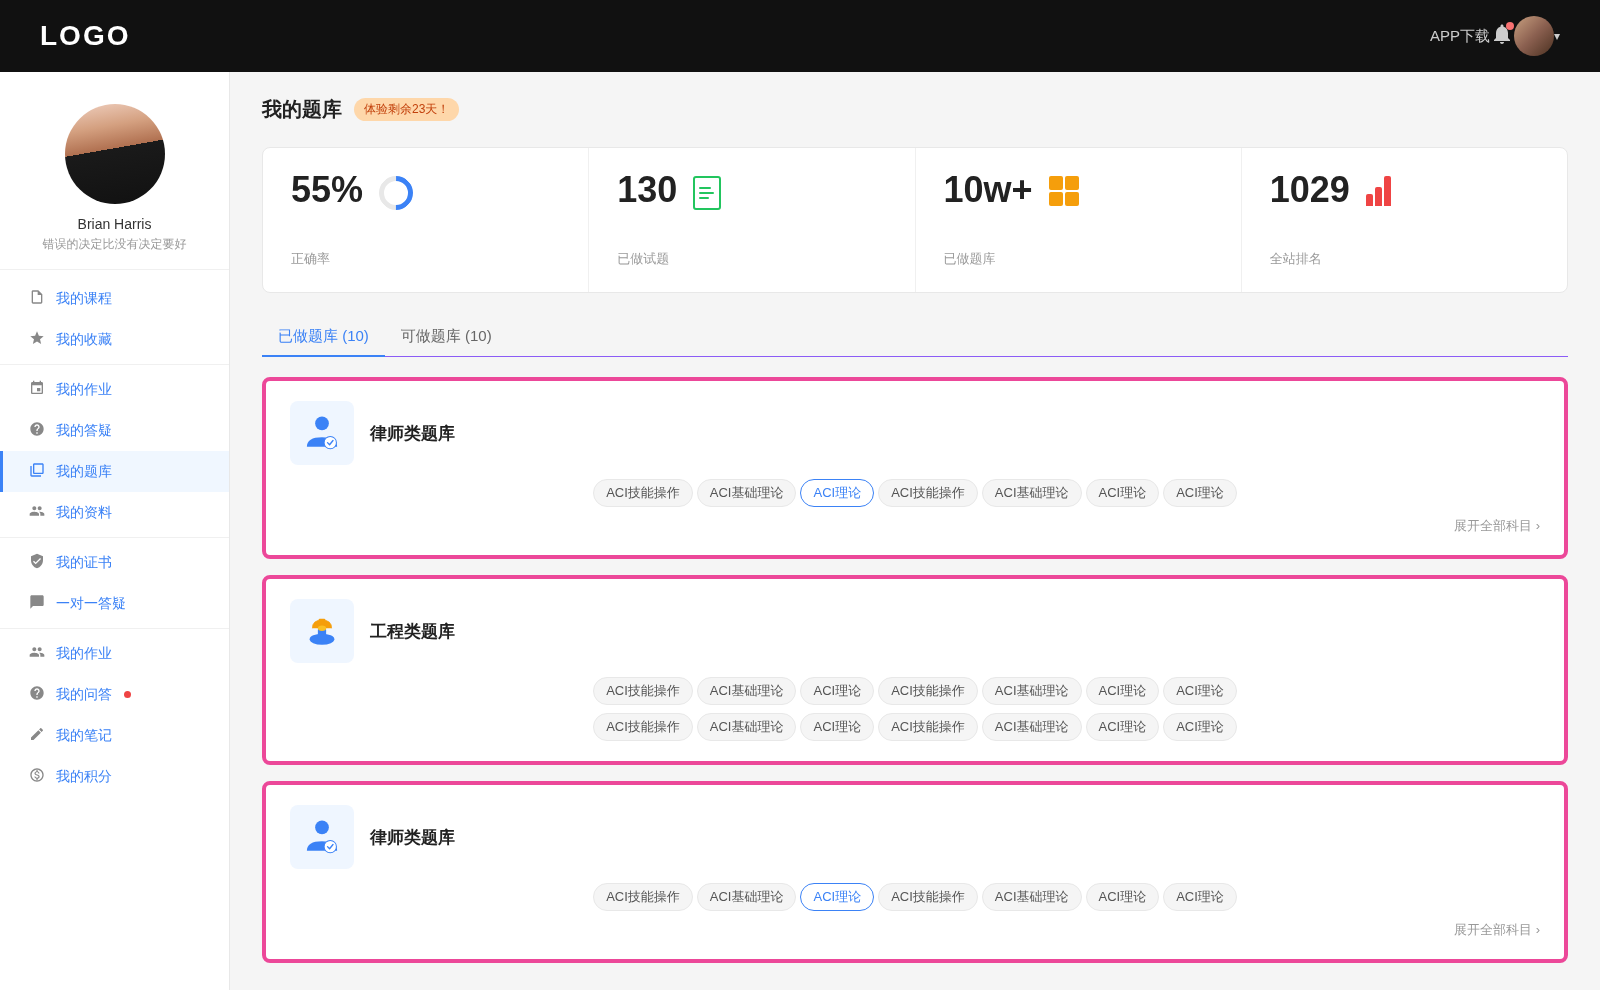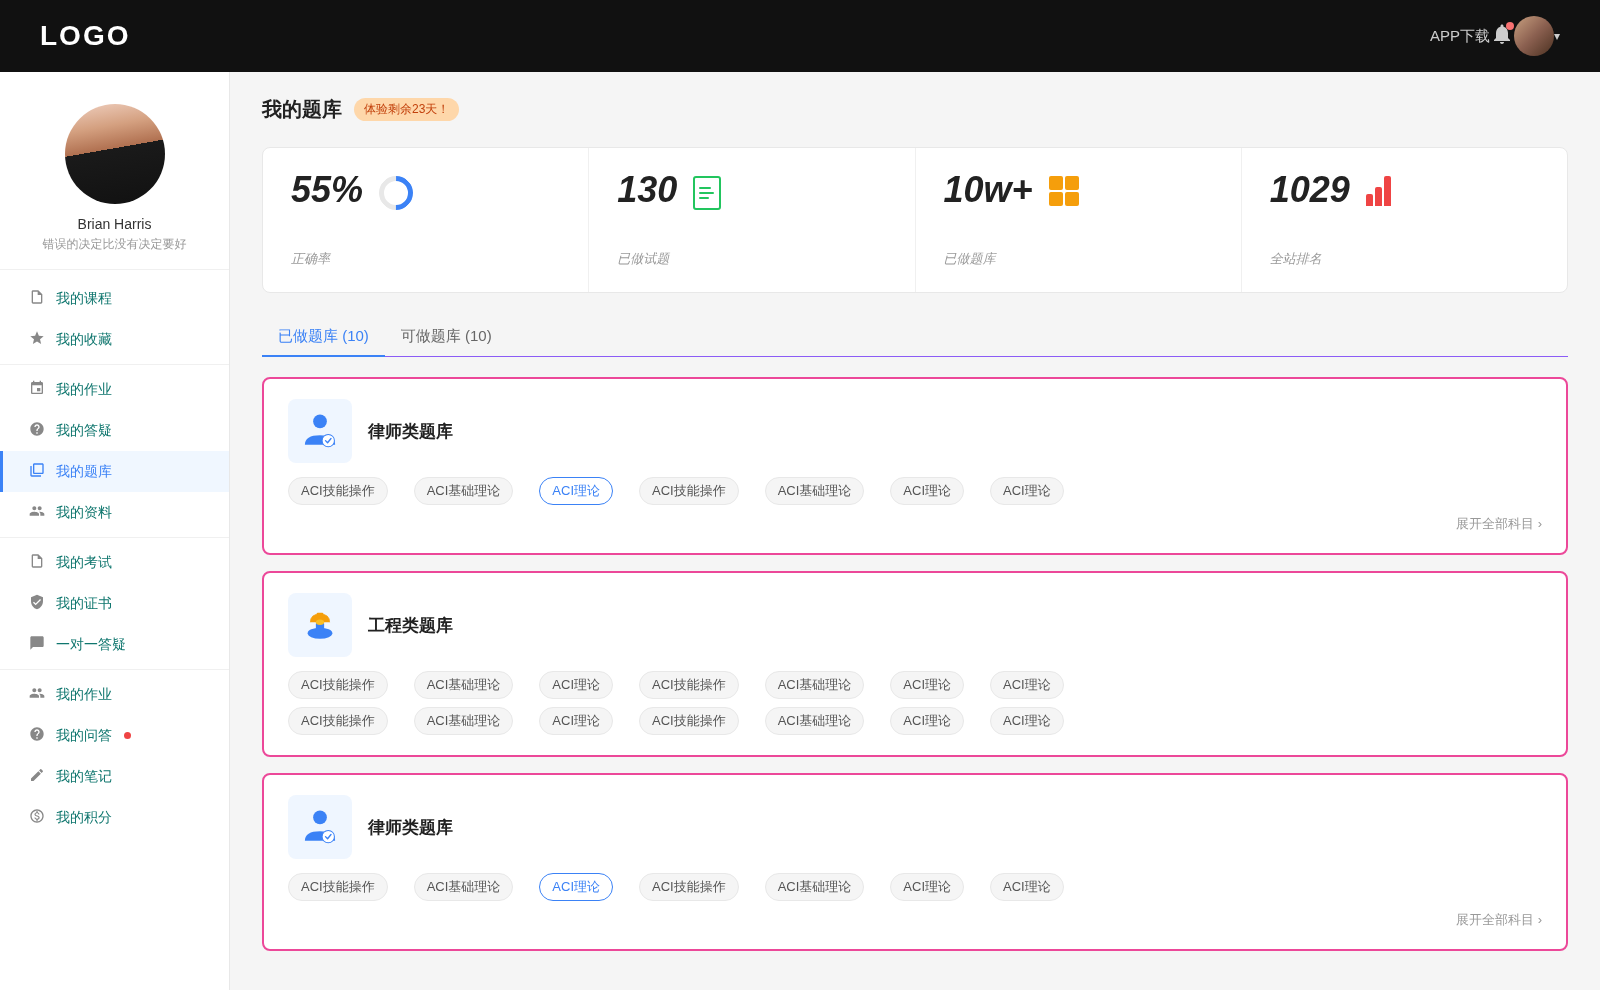--- a/index.html
+++ b/index.html
@@ -22,36 +22,36 @@
     
     .layout { display: flex; min-height: calc(990px - 72px); }
 
     
     .sidebar { width: 230px; background: #fff; border-right: 1px solid #e8e8e8; padding: 0; flex-shrink: 0; }
     .sidebar-profile { display: flex; flex-direction: column; align-items: center; padding: 32px 20px 16px; border-bottom: 1px solid #f0f0f0; }
     .avatar-circle { width: 100px; height: 100px; border-radius: 50%; background: #e8e8e8; overflow: hidden; margin-bottom: 12px; }
     .profile-name { font-size: 14px; color: #333; font-weight: 400; margin-bottom: 4px; }
     .profile-motto { font-size: 12px; color: #999; text-align: center; }
     .sidebar-menu { padding: 8px 0; }
-    .sidebar-item { display: flex; align-items: center; gap: 10px; padding: 11px 28px; cursor: pointer; font-size: 14px; color: #0f766e; position: relative; }
+    .sidebar-item { display: flex; align-items: center; gap: 10px; padding: 11px 28px; cursor: pointer; font-size: 14px; color: #3b82f6; position: relative; }
     .sidebar-item.active { color: #3b82f6; background: #f0f7ff; border-left: 3px solid #3b82f6; padding-left: 25px; }
     .sidebar-item .icon { width: 18px; text-align: center; font-size: 15px; flex-shrink: 0; }
     .sidebar-divider { height: 1px; background: #f0f0f0; margin: 4px 0; }
     .red-dot { width: 7px; height: 7px; background: #ef4444; border-radius: 50%; display: inline-block; margin-left: 2px; }
 
     
     .main { flex: 1; padding: 24px 32px; background: #f5f5f5; overflow-y: auto; }
 
     
     .page-header { display: flex; align-items: center; gap: 12px; margin-bottom: 24px; }
     .page-title { font-size: 20px; font-weight: 600; color: #222; }
     .trial-badge { background: #fed7aa; color: #c2410c; font-size: 12px; padding: 3px 10px; border-radius: 12px; }
 
     
-    .stats-row { display: flex; gap: 0; background: #fff; border-radius: 8px; margin-bottom: 24px; overflow: hidden; border: 1px solid #e8e8e8; font-style: italic; }
+    .stats-row { display: flex; gap: 0; background: #fff; border-radius: 8px; margin-bottom: 24px; overflow: hidden; border: 1px solid #e8e8e8; }
     .stat-item { flex: 1; padding: 24px 28px; border-right: 1px solid #f0f0f0; display: flex; align-items: flex-start; gap: 16px; }
     .stat-item:last-child { border-right: none; }
     .stat-text-col { display: flex; flex-direction: column; }
     .stat-value { font-size: 36px; font-weight: 700; color: #222; line-height: 1; margin-bottom: 6px; }
     .stat-label { font-size: 13px; color: #999; margin-top: 36px; }
     .stat-icon { width: 36px; height: 36px; margin-top: 4px; }
 
     
     .icon-donut { width: 34px; height: 34px; border-radius: 50%; border: 5px solid #e8e8e8; border-top-color: #3b82f6; border-right-color: #3b82f6; }
     .icon-sheet { width: 28px; height: 34px; background: #fff; border: 2px solid #22c55e; border-radius: 3px; display: flex; flex-direction: column; justify-content: center; gap: 3px; padding: 4px; }
@@ -64,25 +64,25 @@
     .icon-bar { display: flex; align-items: flex-end; gap: 2px; height: 30px; }
     .icon-bar-seg { background: #ef4444; border-radius: 2px 2px 0 0; width: 7px; }
 
     
     .tabs { display: flex; gap: 0; margin-bottom: 20px; border-bottom: 1px solid #8b5cf6; }
     .tab { padding: 10px 16px; font-size: 15px; cursor: pointer; color: #666; position: relative; }
     .tab.active { color: #3b82f6; font-weight: 500; }
     .tab.active::after { content: ''; position: absolute; bottom: -1px; left: 0; right: 0; height: 2px; background: #3b82f6; }
 
     
-    .bank-card { background: #fff; border-radius: 8px; margin-bottom: 16px; padding: 20px 24px; border: 2px solid #ec4899; }
+    .bank-card { background: #fff; border-radius: 8px; margin-bottom: 16px; padding: 20px 24px; border: 4px solid #ec4899; }
     .bank-card-header { display: flex; align-items: center; gap: 16px; margin-bottom: 14px; }
     .bank-icon { width: 64px; height: 64px; background: #eff6ff; border-radius: 8px; display: flex; align-items: center; justify-content: center; flex-shrink: 0; }
     .bank-title { font-size: 17px; font-weight: 600; color: #222; }
-    .bank-tags { display: flex; flex-wrap: wrap; gap: 26px; }
+    .bank-tags { display: flex; flex-wrap: wrap; gap: 4px; justify-content: center; }
     .bank-tag { padding: 4px 12px; border-radius: 16px; font-size: 13px; background: #f5f5f5; color: #555; border: 1px solid #e8e8e8; cursor: pointer; }
     .bank-tag.active { background: #fff; color: #3b82f6; border-color: #3b82f6; }
     .bank-footer { display: flex; justify-content: flex-end; margin-top: 10px; }
     .expand-link { font-size: 13px; color: #999; cursor: pointer; }
   </style>
 </head>
 <body>
 
 <nav class="nav">
   <span class="nav-logo">LOGO</span>
@@ -156,28 +156,20 @@
       </div>
       <div class="sidebar-item">
         <span class="icon">
           <svg width="16" height="16" viewBox="0 0 24 24" fill="#888">
               <path d="M16 11c1.66 0 2.99-1.34 2.99-3S17.66 5 16 5c-1.66 0-3 1.34-3 3s1.34 3 3 3zm-8 0c1.66 0 2.99-1.34 2.99-3S9.66 5 8 5C6.34 5 5 6.34 5 8s1.34 3 3 3zm0 2c-2.33 0-7 1.17-7 3.5V19h14v-2.5c0-2.33-4.67-3.5-7-3.5zm8 0c-.29 0-.62.02-.97.05 1.16.84 1.97 1.97 1.97 3.45V19h6v-2.5c0-2.33-4.67-3.5-7-3.5z"></path>
             </svg>
         </span>
         <span>我的资料</span>
       </div>
       <div class="sidebar-divider"></div>
-      <div class="sidebar-item">
-        <span class="icon">
-          <svg width="16" height="16" viewBox="0 0 24 24" fill="#888">
-              <path d="M14 2H6c-1.1 0-2 .9-2 2v16c0 1.1.9 2 2 2h12c1.1 0 2-.9 2-2V8l-6-6zm4 18H6V4h7v5h5v11z"></path>
-            </svg>
-        </span>
-        <span>我的考试</span>
-      </div>
       <div class="sidebar-item">
         <span class="icon">
           <svg width="16" height="16" viewBox="0 0 24 24" fill="#888">
               <path d="M12 1L3 5v6c0 5.55 3.84 10.74 9 12 5.16-1.26 9-6.45 9-12V5l-9-4zm-2 16l-4-4 1.41-1.41L10 14.17l6.59-6.59L18 9l-8 8z"></path>
             </svg>
         </span>
         <span>我的证书</span>
       </div>
       <div class="sidebar-item">
         <span class="icon">

